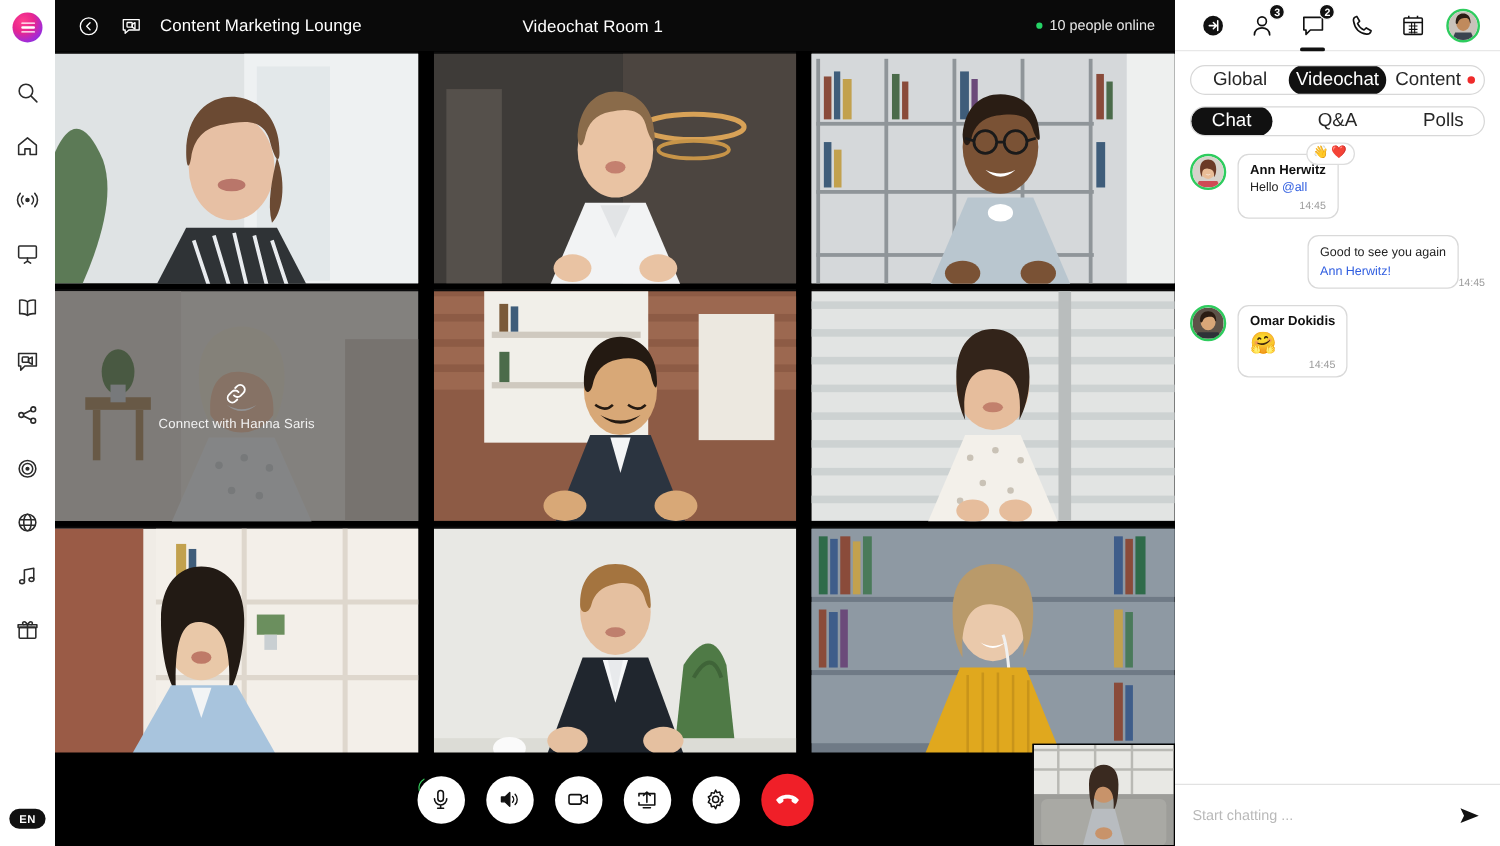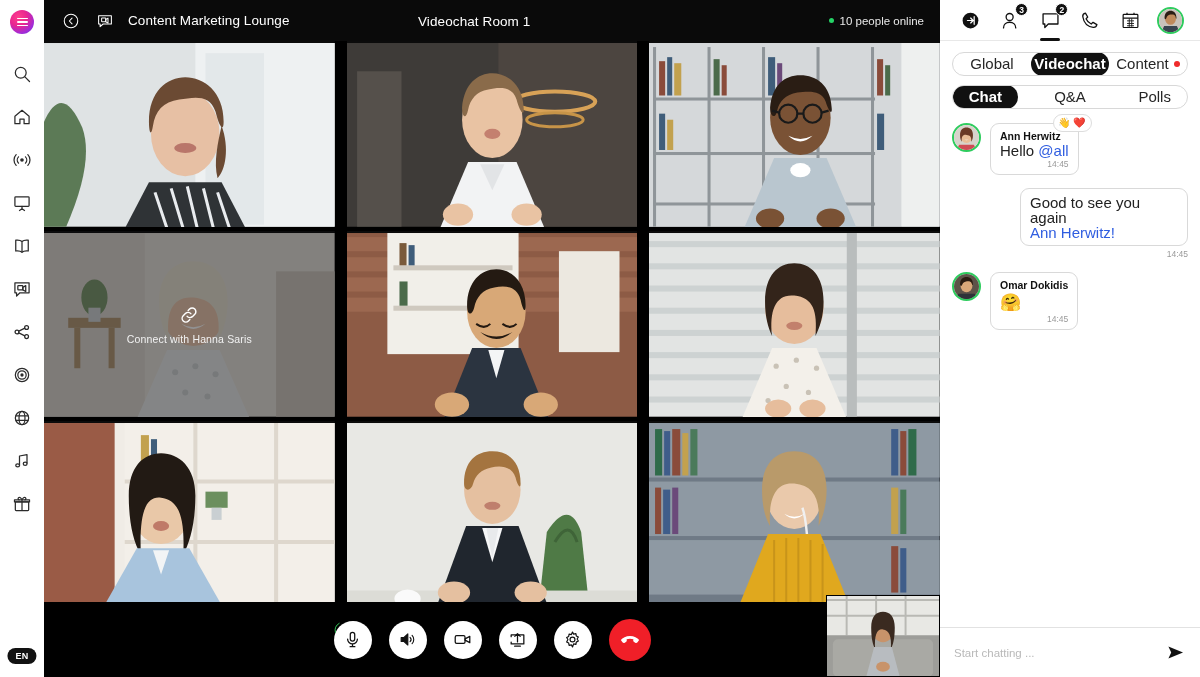--- a/index.html
+++ b/index.html
@@ -118,44 +118,44 @@
   .seg-wrap { padding:11px 12px 0 12px; }
   .seg {
     display:flex; align-items:center; border:1px solid #d8d8d8; border-radius:16px;
     height:24px; overflow:hidden; background:#fff;
   }
   .seg + .seg { margin-top:9px;gap:20px; }
   .seg-item {
     flex:1; text-align:center; font-size:15px; color:#262626; line-height:24px; cursor:pointer;
     height:24px; display:flex; align-items:center; justify-content:center; gap:5px; border-radius:16px;
   }
-  .seg-item.on { background:#111; color:#fff; font-weight:bold; }
+  .seg-item.on { background:#111; color:#fff; font-weight:normal; }
   .dot-red { width:6px; height:6px; border-radius:50%; background:#ef2b2b; }
 
   .messages { flex:1 1 auto; padding:14px 12px 6px 12px; overflow:hidden; }
   .msg-row { display:flex; gap:9px; margin-bottom:13px; position:relative; }
   .msg-row.me { justify-content:flex-end; }
   .m-avatar { width:29px; height:29px; border-radius:50%; border:2px solid #2ecc5e; overflow:hidden; flex:0 0 29px; position:relative; }
   .bubble {
     border:1px solid #d9d9d9; border-radius:9px; padding:6px 9px 5px 9px;
     background:#fff; max-width:168px; position:relative;
   }
   .bubble .name { font-size:10.5px; font-weight:bold; color:#111; margin-bottom:1px; }
-  .bubble .txt { font-size:15px; color:#222; line-height:15px; }
+  .bubble .txt { font-size:10px; color:#222; line-height:15px; }
   .bubble .mention { color:#2f5de0; }
   .bubble .time { font-size:8.5px; color:#9a9a9a; text-align:right; margin-top:1px; }
   .bubble .emoji { font-size:17px; line-height:21px; }
   .bubble.wide { max-width:132px; }
   .time-out { font-size:8.5px; color:#9a9a9a; text-align:right; margin-top:3px; }
   .reactions {
     position:absolute; top:-10px; right:-14px;
     background:#fff; border:1px solid #ddd; border-radius:11px;
     padding:1px 5px; display:flex; gap:2px; font-size:10px; line-height:14px;
   }
-  .msg-col { display:flex; flex-direction:column; align-items:flex-end; }
+  .msg-col { display:flex; flex-direction:row; align-items:flex-end; }
 
   .composer {
     height:50px; border-top:1px solid #e2e2e2; display:flex; align-items:center;
     padding:0 14px; gap:8px; background:#fff;
   }
   .composer input {
     flex:1; border:none; outline:none; font-size:11.5px; color:#222;
     font-family:"Liberation Sans", sans-serif; background:transparent;
   }
   .composer input::placeholder { color:#b9b9b9; }

